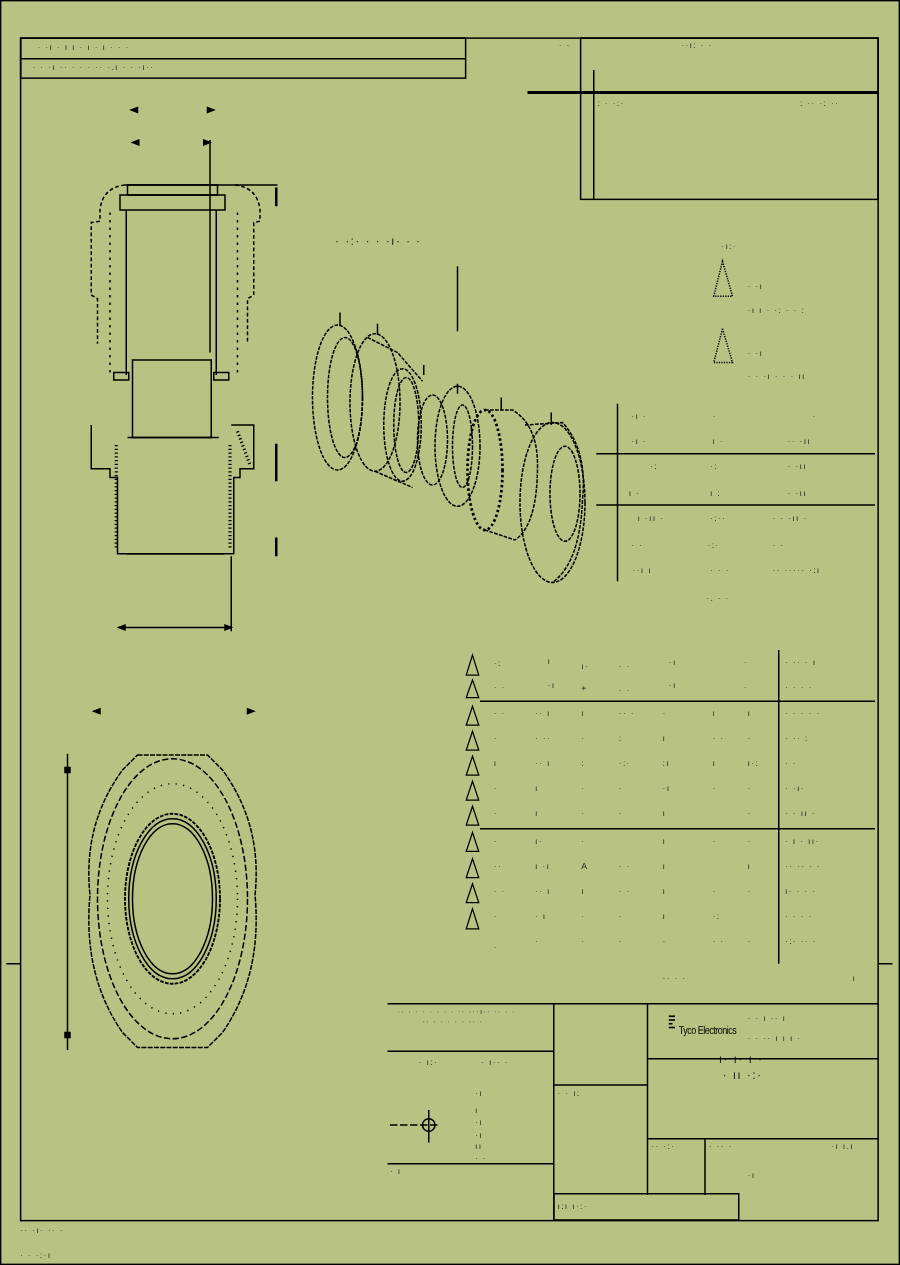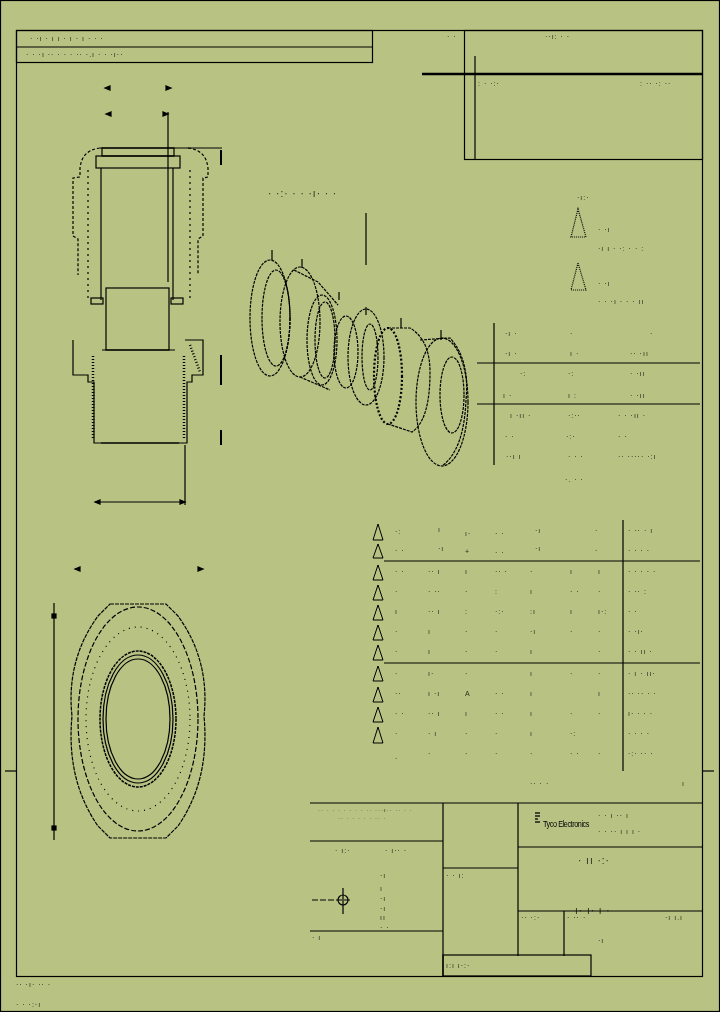--- a/index.html
+++ b/index.html
@@ -304,21 +304,21 @@
 <div class="lbl" style="left:395px;top:755px">·</div>
 <div class="lbl" style="left:530px;top:780px">·· · ·</div>
 <div class="lbl" style="left:682px;top:780px">ı</div>
 
 <div class="lbl" style="left:318px;top:806px;font-size:6px">·· · ·  · · · · · ·· ···ı·· ·· ·  ·</div>
 <div class="lbl" style="left:338px;top:814px;font-size:6px">·· · · · · · ·· ·</div>
 <div class="brand" style="left:543px;top:819px">Tyco Electronics</div>
 <div class="lbl" style="left:598px;top:812px">·  ·  ı  ·· ı</div>
 <div class="lbl" style="left:598px;top:828px">·  ·  ·· ı  ı ı ·</div>
 <div class="lbl" style="left:578px;top:857px;font-size:10px">·  ıı  ·:·</div>
-<div class="lbl" style="left:575px;top:907px;font-size:10px">ı·  ı·  ı     ·</div>
+<div class="lbl" style="left:575px;top:844px;font-size:10px">ı·  ı·  ı     ·</div>
 <div class="lbl" style="left:335px;top:847px">· ı:·</div>
 <div class="lbl" style="left:385px;top:847px">· ı·· ·</div>
 <div class="lbl" style="left:380px;top:872px">·ı</div>
 <div class="lbl" style="left:380px;top:885px">ı</div>
 <div class="lbl" style="left:380px;top:895px">·ı</div>
 <div class="lbl" style="left:380px;top:905px">·ı</div>
 <div class="lbl" style="left:380px;top:914px">ıı</div>
 <div class="lbl" style="left:380px;top:924px">· ·</div>
 <div class="lbl" style="left:312px;top:934px">·  ı</div>
 <div class="lbl" style="left:446px;top:872px">· · ı:</div>

